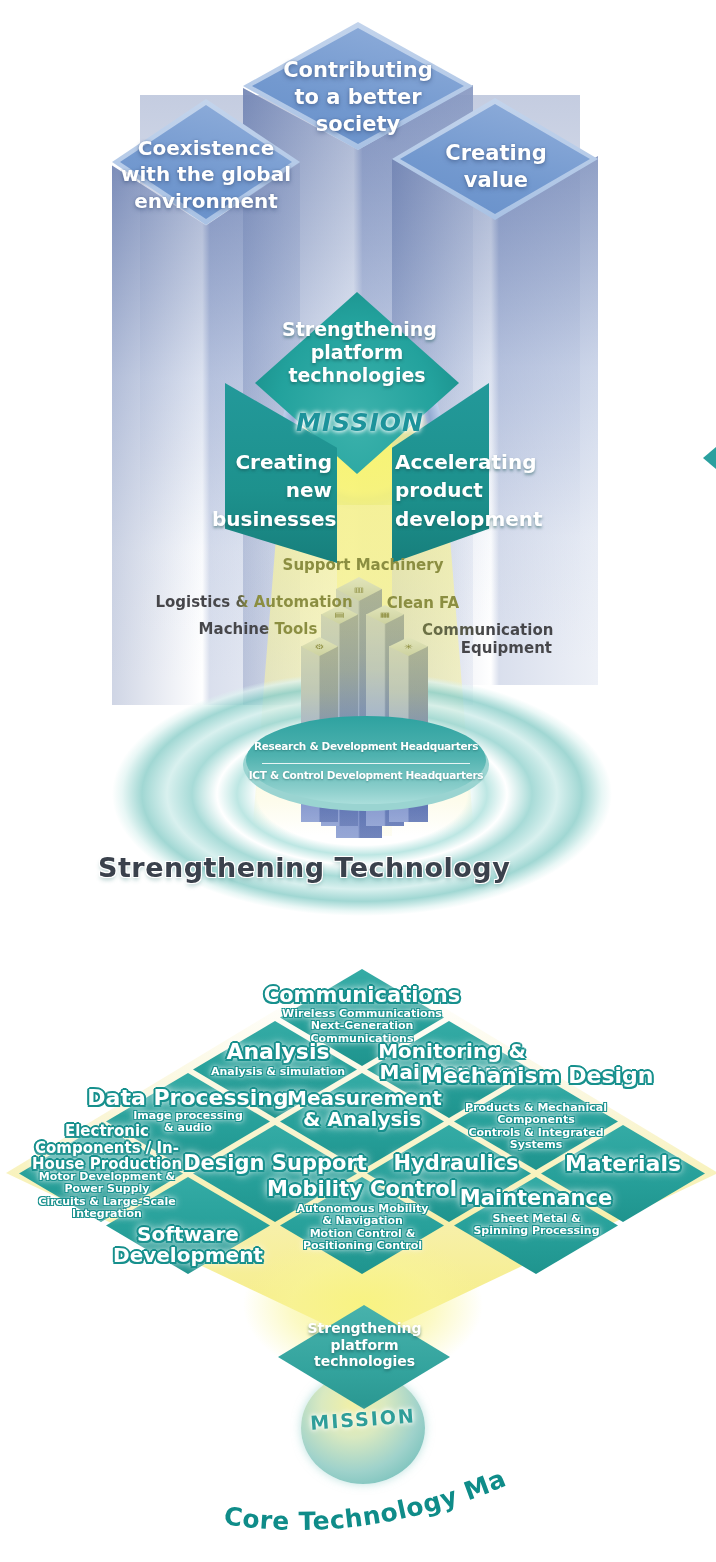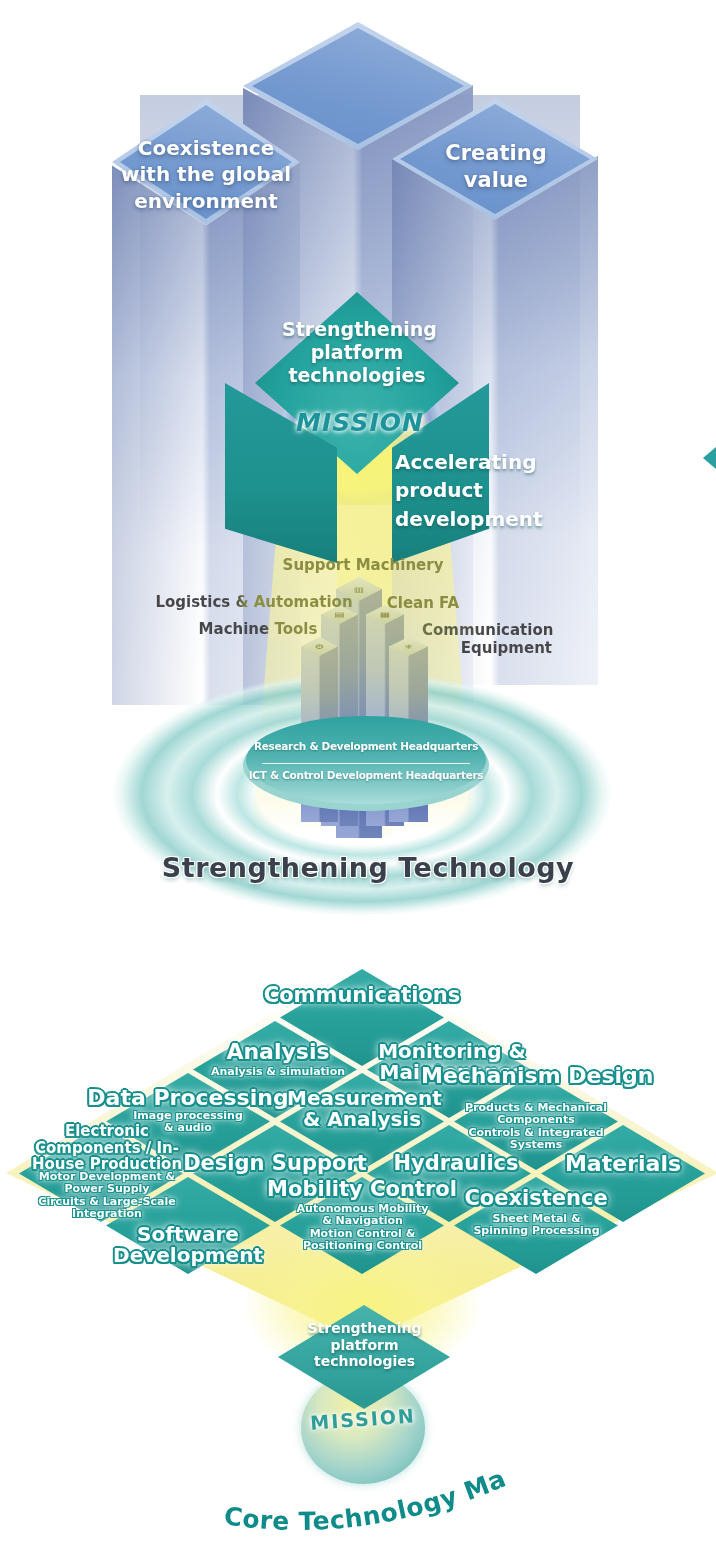--- a/index.html
+++ b/index.html
@@ -75,21 +75,21 @@
   .rings{left:112px;top:672px;width:500px;height:244px;border-radius:50%;
     background:radial-gradient(closest-side,rgba(255,255,255,0) 0%,rgba(255,255,255,0) 42%,rgba(177,226,222,.85) 50%,rgba(255,255,255,.95) 58%,rgba(158,215,211,.9) 68%,rgba(210,238,236,.85) 78%,rgba(137,205,200,.8) 88%,rgba(222,243,241,.7) 96%,rgba(255,255,255,0) 100%);}
   .hq{left:246px;top:716px;width:240px;height:88px;border-radius:50%;
     background:linear-gradient(180deg,#2ea2a0 0%,#4fb2af 45%,#8fd0cd 85%,#aadedb 100%);}
   .hqrim{left:243px;top:719px;width:246px;height:92px;border-radius:50%;background:#9ad4d1;}
   .hqtext{color:#fff;font-weight:bold;font-size:10.5px;letter-spacing:-.3px;text-align:center;white-space:nowrap;
     text-shadow:0 1px 2px rgba(20,90,90,.5);}
   .hq1{left:246px;top:740px;width:240px;}
   .hqdiv{left:262px;top:763px;width:208px;height:1px;background:rgba(255,255,255,.85);}
   .hq2{left:246px;top:769px;width:240px;}
-  .cap1{left:98px;top:852px;width:540px;text-align:center;font-size:27px;font-weight:bold;color:#3a414c;letter-spacing:.5px;
+  .cap1{left:98px;top:852px;width:540px;text-align:left;font-size:27px;font-weight:bold;color:#3a414c;letter-spacing:.5px;
     text-shadow:-1px -1px 0 #fff,1px -1px 0 #fff,-1px 1px 0 #fff,1px 1px 0 #fff,0 3px 4px rgba(90,150,148,.45);}
 
   
   .arrow-prev{left:703px;top:447px;width:13px;height:22px;background:#2aa09f;clip-path:polygon(100% 0,100% 100%,0 50%);cursor:pointer;}
 
   
   .mapbg{left:6px;top:958px;width:712px;height:384px;clip-path:polygon(50% 0,100% 56%,50% 100%,0 56%);
     background:linear-gradient(180deg,#ffffff 8%,#faf6d8 40%,#f7f0ab 68%,#f6ee8f 88%);}
   .mapglow{left:243px;top:1230px;width:240px;height:150px;border-radius:50%;
     background:radial-gradient(closest-side,rgba(248,243,130,.95) 0%,rgba(249,245,150,.55) 60%,rgba(249,245,160,0) 100%);}
@@ -144,32 +144,34 @@
   <div class="abs pbody pb-right"></div>
 
   <div class="abs dia pd-out pd1o"></div>
   <div class="abs dia pd-in pd1i"></div>
   <div class="abs dia pd-out pd2o"></div>
   <div class="abs dia pd-in pd2i"></div>
   <div class="abs dia pd-out pd3o"></div>
   <div class="abs dia pd-in pd3i"></div>
 
   <div class="abs plabel pl1">Coexistence with the global environment</div>
+  <div class="abs plabel pl2">Contributing to a better society</div>
   <div class="abs plabel pl3">Creating value</div>
 
   <div class="abs bluering"></div>
   <div class="abs cubeglow"></div>
   <div class="abs beam"></div>
   <div class="abs cone"></div>
 
   <div class="abs dia cubetop"></div>
   <div class="abs wall wall-l"></div>
   <div class="abs wall wall-r"></div>
   <div class="abs cubelabel cl-top">Strengthening platform technologies</div>
   <div class="abs missiontop">MISSION</div>
+  <div class="abs cubelabel cl-left">Creating new businesses</div>
   <div class="abs cubelabel cl-right">Accelerating product development</div>
 
   <div class="abs rings"></div>
 
   <div class="abs twr-bod t1b"></div>
   <div class="abs dia twr-top t1t">
       <span>▥</span>
     </div>
   <div class="abs twr-bod t2b"></div>
   <div class="abs dia twr-top t2t">
@@ -215,20 +217,24 @@
   <div class="abs tile ti5"></div>
   <div class="abs tile ti6"></div>
   <div class="abs tile ti7"></div>
   <div class="abs tile ti8"></div>
   <div class="abs tile ti9"></div>
   <div class="abs tile ti10"></div>
   <div class="abs tile ti11"></div>
   <div class="abs tile ti12"></div>
 
   <div class="abs tl tbig nw tl0">Communications</div>
+  <div class="abs tl ts0">
+    <div class="tsub">Wireless Communications</div>
+    <div class="tsub">Next-Generation Communications</div>
+  </div>
   <div class="abs tl tbig tl1">Analysis</div>
   <div class="abs tl ts1">
     <div class="tsub">Analysis &amp; simulation</div>
   </div>
   <div class="abs tl tbig tl2">Monitoring &amp; Maintenance</div>
   <div class="abs tl tbig nw tl3">Data Processing</div>
   <div class="abs tl ts3">
     <div class="tsub">Image processing &amp; audio</div>
   </div>
   <div class="abs tl tbig tl4">Measurement &amp; Analysis</div>
@@ -244,21 +250,21 @@
   </div>
   <div class="abs tl tbig nw tl7">Design Support</div>
   <div class="abs tl tbig nw tl8">Hydraulics</div>
   <div class="abs tl tbig nw tl9">Materials</div>
   <div class="abs tl tbig tl10">Software Development</div>
   <div class="abs tl tbig nw tl11">Mobility Control</div>
   <div class="abs tl ts11">
     <div class="tsub">Autonomous Mobility &amp; Navigation</div>
     <div class="tsub">Motion Control &amp; Positioning Control</div>
   </div>
-  <div class="abs tl tbig nw tl12">Coexistence</div>
+  <div class="abs tl tbig nw tl12">Maintenance</div>
   <div class="abs tl ts12">
     <div class="tsub">Sheet Metal &amp; Spinning Processing</div>
   </div>
 
   <div class="abs bcircle"></div>
   <div class="abs dia bdia"></div>
   <div class="abs bdlabel">Strengthening platform technologies</div>
   <div class="abs missionbot">MISSION</div>
 
   <svg class="abs arcbox" viewBox="0 0 300 95">

